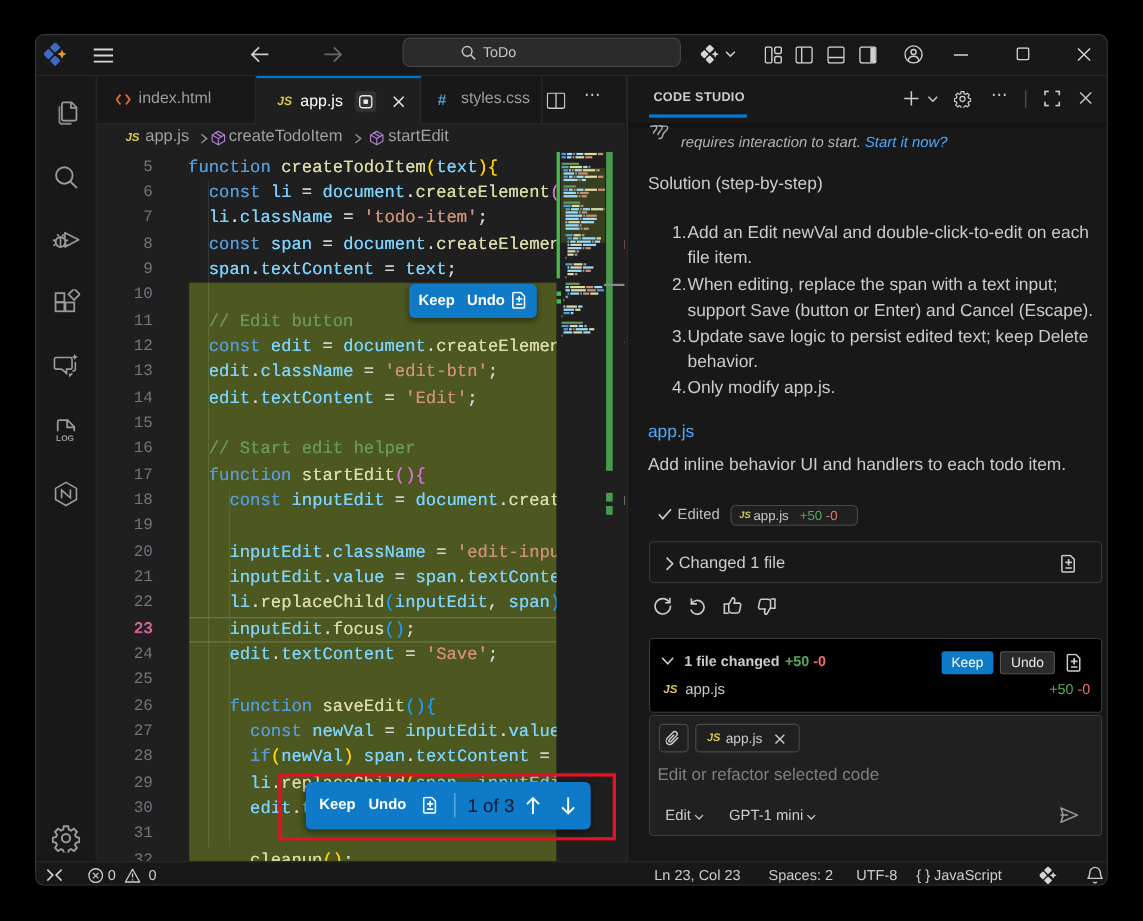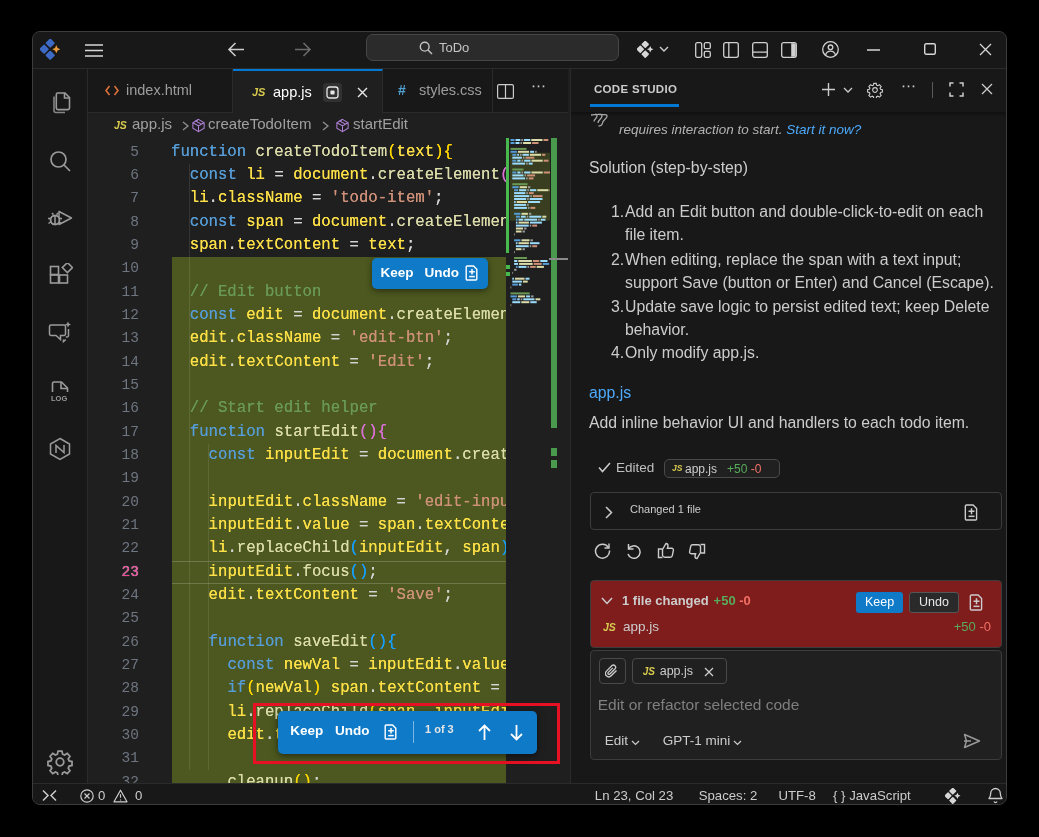--- a/index.html
+++ b/index.html
@@ -14,21 +14,21 @@
 .ai{position:absolute;left:14px;width:26px;height:26px}
 
 #editor{position:absolute;left:55px;top:37px;width:480px;height:714px;background:#1f1f1f;overflow:hidden}
 #tabbar{position:absolute;left:0;top:0;width:480px;height:44px;background:#181818;border-bottom:1px solid #2b2b2b}
 .tab{position:absolute;top:0;height:44px;border-right:1px solid #2b2b2b;font-size:13px;color:#9d9d9d}
 .tab .lbl{position:absolute;top:13px;white-space:nowrap;font-size:14.5px}
 #crumbs{position:absolute;left:0;top:44px;width:480px;height:25px;font-size:15px;color:#a0a0a0}
 #codearea{position:absolute;left:0;top:69px;width:480px;height:645px;background:#1f1f1f;overflow:hidden}
 .cl{position:absolute;left:83px;height:23.33px;line-height:23.33px;font-family:"Liberation Mono",monospace;font-size:15.66px;white-space:pre;color:#d4d4d4;text-shadow:0 0 0.45px currentColor}
 .ln{position:absolute;left:0;width:51px;height:23.33px;line-height:23.33px;text-align:right;font-family:"Liberation Mono",monospace;font-size:14.5px;color:#6e7681}
-.k{color:#569cd6}.f{color:#dcdcaa}.v{color:#fde047}.s{color:#ce9178}.c{color:#6a9955}.p{color:#d4d4d4}
+.k{color:#569cd6}.f{color:#dcdcaa}.v{color:#7dd3fc}.s{color:#ce9178}.c{color:#6a9955}.p{color:#d4d4d4}
 .b1{color:#ffd700}.b2{color:#da70d6}.b3{color:#179fff}
 
 #panel{position:absolute;left:537px;top:37px;width:438px;height:714px;background:#181818;border-left:1px solid #2b2b2b}
 .ptxt{position:absolute;color:#cccccc;font-size:13.5px;white-space:nowrap}
 .big{font-size:15.8px !important}
 .box{position:absolute;left:19px;width:412px;border:1px solid #3c3c3c;border-radius:4px}
 .grn{color:#57ab5a}.red{color:#f47067}
 
 #status{position:absolute;left:0;top:751px;width:975px;height:23px;background:#181818;border-top:1px solid #2b2b2b;color:#cccccc;font-size:13.2px}
 .st{position:absolute;top:3.5px;white-space:nowrap}
@@ -464,21 +464,21 @@
 <span class="abs" style="left:12.3px;top:12px;color:#fff;font-size:13.5px;font-weight:bold">Keep</span>
 <span class="abs" style="left:56.9px;top:12px;color:#fff;font-size:13.5px;font-weight:bold">Undo</span>
 <svg class="abs" style="left:105px;top:13px" width="16" height="16" viewBox="0 0 16 16">
             <g stroke="#ffffff" stroke-width="1.4" fill="none">
               <path d="M3.2 1h6.3l3.3 3.3V14a1 1 0 0 1-1 1H3.2a1 1 0 0 1-1-1V2a1 1 0 0 1 1-1z"></path>
               <path d="M5.2 6.8h5.6M8 4v5.6" stroke-width="1.5"></path>
               <path d="M5.2 11.6h5.6" stroke-width="1.5"></path>
             </g>
           </svg>
 <div class="abs" style="left:134.5px;top:10px;width:1px;height:22px;background:rgba(255,255,255,0.45)"></div>
-<span class="abs" style="left:147px;top:12px;color:#e5e5e5;font-size:11px;font-weight:bold">1 of 3</span>
+<span class="abs" style="left:147px;top:12px;color:#0f172a;font-size:17px;font-weight:normal">1 of 3</span>
 <svg class="abs" style="left:199px;top:11.5px" width="15" height="19" viewBox="0 0 15 19">
             <path d="M7.5 17V2.5M2 8 7.5 2.5 13 8" stroke="#fff" stroke-width="1.8" fill="none"></path>
           </svg>
 <svg class="abs" style="left:231px;top:11.5px" width="15" height="19" viewBox="0 0 15 19">
             <path d="M7.5 2v14.5M2 11l5.5 5.5L13 11" stroke="#fff" stroke-width="1.8" fill="none"></path>
           </svg>
 </div>
       </div>
 </div>
 <div id="panel">
@@ -507,21 +507,21 @@
 <svg class="abs" style="left:18px;top:44px" width="20" height="16" viewBox="0 0 20 16">
         <g stroke="#a8a8a8" stroke-width="1.3" fill="none">
           <path d="M2 2c4 0 6-2 6 1 0 2.5-3 3-3 5.5"></path>
           <path d="M6 1.5c4 .5 7-1.5 7 1.5 0 3-4 3.5-4 7"></path>
           <path d="M10.5 1.5c4 .8 8-1 7.5 2-.4 2.6-4 3-4.5 6.5-.3 2-2 3-4 3"></path>
         </g>
       </svg>
 <span class="ptxt" style="left:48px;top:53px;font-style:italic;color:#b3b3b3">requires interaction to start. <span style="color:#4daafc">Start it now?</span></span>
 <span class="ptxt big" style="left:18px;top:90px">Solution (step-by-step)</span>
 <span class="ptxt big" style="left:40px;top:134.3px">1.</span>
-<span class="ptxt big" style="left:54px;top:134.3px">Add an Edit button and double-click-to-edit on each</span>
+<span class="ptxt big" style="left:54px;top:134.3px">Add an Edit newVal and double-click-to-edit on each</span>
 <span class="ptxt big" style="left:54px;top:156.5px">file item.</span>
 <span class="ptxt big" style="left:40px;top:182.0px">2.</span>
 <span class="ptxt big" style="left:54px;top:204.6px">support Save (button or Enter) and Cancel (Escape).</span>
 <span class="ptxt big" style="left:54px;top:182.0px">When editing, replace the span with a text input;</span>
 <span class="ptxt big" style="left:40px;top:229.3px">3.</span>
 <span class="ptxt big" style="left:54px;top:229.3px">Update save logic to persist edited text; keep Delete</span>
 <span class="ptxt big" style="left:54px;top:251.5px">behavior.</span>
 <span class="ptxt big" style="left:40px;top:274.9px">4.</span>
 <span class="ptxt big" style="left:54px;top:274.9px">Only modify app.js.</span>
 <span class="ptxt big" style="left:18px;top:315px;color:#4daafc">app.js</span>
@@ -532,21 +532,21 @@
 <span class="ptxt" style="left:45px;top:391px;color:#c0c0c0">Edited</span>
 <div class="abs" style="left:93px;top:390px;width:116px;height:19px;border:1px solid #4a4a4a;border-radius:5px;background:#202020">
 <span class="abs" style="left:7px;top:3px;color:#d7ca4e;font-weight:bold;font-size:8.5px;font-style:italic">JS</span>
 <span class="abs" style="left:20px;top:1.5px;color:#cccccc;font-size:12px">app.js</span>
 <span class="abs" style="left:62px;top:1.5px;font-size:12px" class2="grn"><span class="grn">+50</span> <span class="red">-0</span></span>
 </div>
 <div class="box" style="top:423px;height:38px">
 <svg class="abs" style="left:14px;top:12.5px" width="8" height="13" viewBox="0 0 8 13">
           <path d="M1 1l5.5 5.5L1 12" stroke="#cccccc" stroke-width="1.5" fill="none"></path>
         </svg>
-<span class="ptxt" style="left:39px;top:10px;font-size:11px">Changed 1 file</span>
+<span class="ptxt" style="left:26px;top:10px;font-size:15px">Changed 1 file</span>
 <svg class="abs" style="left:372px;top:10.5px" width="17" height="17" viewBox="0 0 16 16">
           <g stroke="#cccccc" stroke-width="1.3" fill="none">
             <path d="M3.2 1h6.3l3.3 3.3V14a1 1 0 0 1-1 1H3.2a1 1 0 0 1-1-1V2a1 1 0 0 1 1-1z"></path>
             <path d="M5.2 6.8h5.6M8 4v5.6" stroke-width="1.4"></path>
             <path d="M5.2 11.6h5.6" stroke-width="1.4"></path>
           </g>
         </svg>
 </div>
 <svg class="abs" style="left:23px;top:473px" width="17" height="17" viewBox="0 0 17 17">
         <g stroke="#cccccc" stroke-width="1.5" fill="none">
@@ -565,21 +565,21 @@
           <path d="M5.5 7.5 9 1.5c1.3 0 2 1 2 2.2 0 .9-.6 2.6-.6 2.6h4.4a1.6 1.6 0 0 1 1.6 1.9l-1.1 5.4a2 2 0 0 1-2 1.6H8.2a2.7 2.7 0 0 1-2.7-1.7z"></path>
           <path d="M5.5 7H1.5v8.5h4"></path>
         </g>
       </svg>
 <svg class="abs" style="left:117px;top:474px" width="18" height="17" viewBox="0 0 18 17">
         <g stroke="#cccccc" stroke-width="1.4" fill="none" transform="rotate(180 9 8.5)">
           <path d="M5.5 7.5 9 1.5c1.3 0 2 1 2 2.2 0 .9-.6 2.6-.6 2.6h4.4a1.6 1.6 0 0 1 1.6 1.9l-1.1 5.4a2 2 0 0 1-2 1.6H8.2a2.7 2.7 0 0 1-2.7-1.7z"></path>
           <path d="M5.5 7H1.5v8.5h4"></path>
         </g>
       </svg>
-<div class="box" style="top:511.3px;height:68px;background:#7f1d1d">
+<div class="box" style="top:511.3px;height:68px;background:#000000">
 <svg class="abs" style="left:10px;top:15.5px" width="12" height="8" viewBox="0 0 12 8">
           <path d="M1 1l5 5.5L11 1" stroke="#cccccc" stroke-width="1.5" fill="none"></path>
         </svg>
 <span class="ptxt" style="left:31px;top:12px;font-weight:bold;font-size:13px">1 file changed</span>
 <span class="abs" style="left:122.6px;top:12px;font-size:13px;font-weight:bold"><span class="grn">+50</span> <span class="red">-0</span></span>
 <div class="abs" style="left:265px;top:10.4px;width:47px;height:21px;background:#0e7ac8;border-radius:3px;color:#fff;font-size:12.5px;text-align:center;line-height:21px">Keep</div>
 <div class="abs" style="left:318px;top:10.4px;width:50px;height:21px;background:#2a2a2a;border:1px solid #565656;border-radius:3px;color:#e8e8e8;font-size:12.5px;text-align:center;line-height:19px">Undo</div>
 <svg class="abs" style="left:377px;top:12.5px" width="17" height="17" viewBox="0 0 16 16">
           <g stroke="#cccccc" stroke-width="1.3" fill="none">
             <path d="M3.2 1h6.3l3.3 3.3V14a1 1 0 0 1-1 1H3.2a1 1 0 0 1-1-1V2a1 1 0 0 1 1-1z"></path>

